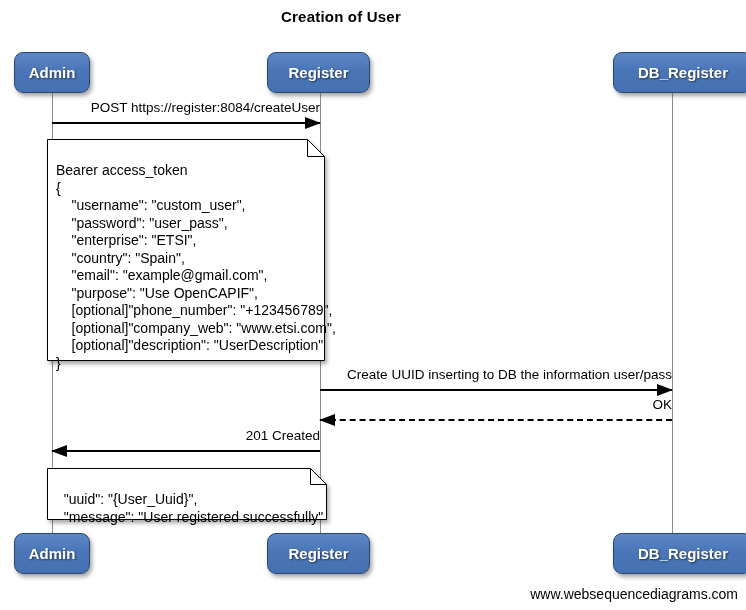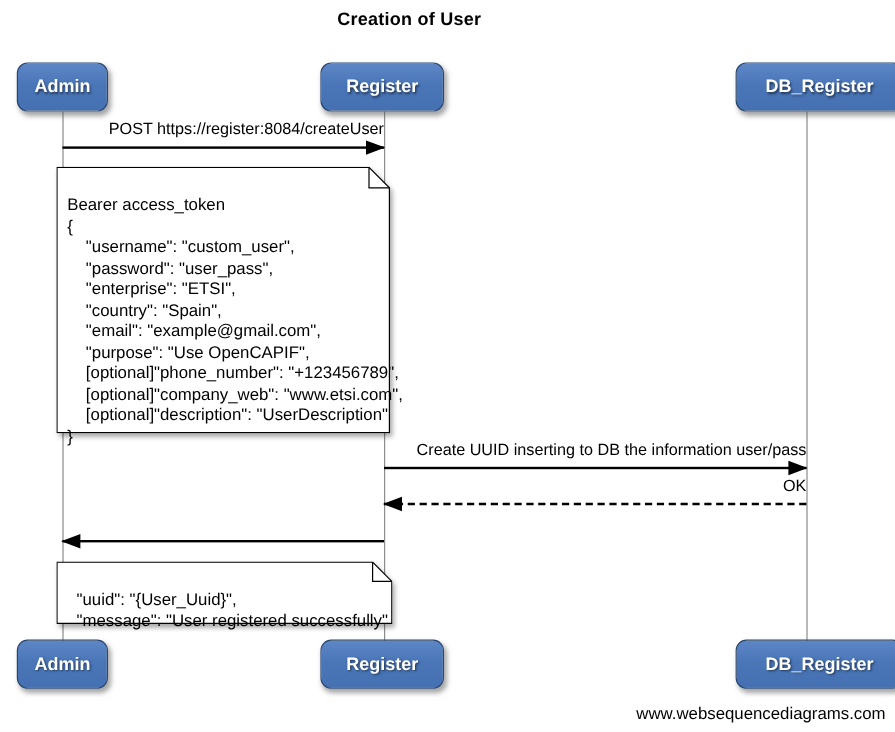--- a/index.html
+++ b/index.html
@@ -85,20 +85,21 @@
     <div class="head left"></div>
   </div>
 
   <div class="msg" id="msg-create-uuid">
     <div class="label">Create UUID inserting to DB the information user/pass</div>
     <div class="line"></div>
     <div class="head right"></div>
   </div>
 
   <div class="msg" id="msg-201">
+    <div class="label">201 Created</div>
     <div class="line"></div>
     <div class="head left"></div>
   </div>
 
   <div class="note" id="note-request">
     <svg width="278" height="222" viewBox="0 0 278 222">
       <polygon points="0.5,0.5 260.5,0.5 277.5,17.5 277.5,221.5 0.5,221.5" fill="#ffffff" stroke="#000000" stroke-width="1"></polygon>
       <polyline points="260.5,0.5 260.5,17.5 277.5,17.5" fill="none" stroke="#000000" stroke-width="1"></polyline>
     </svg>
     <div class="note-text">Bearer access_token

